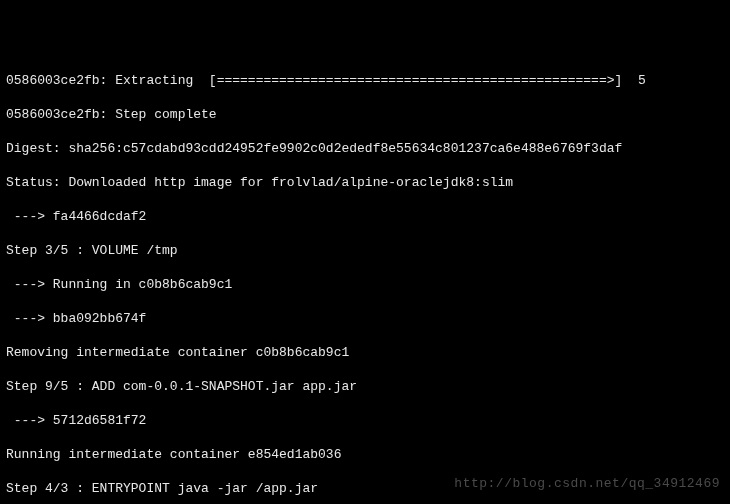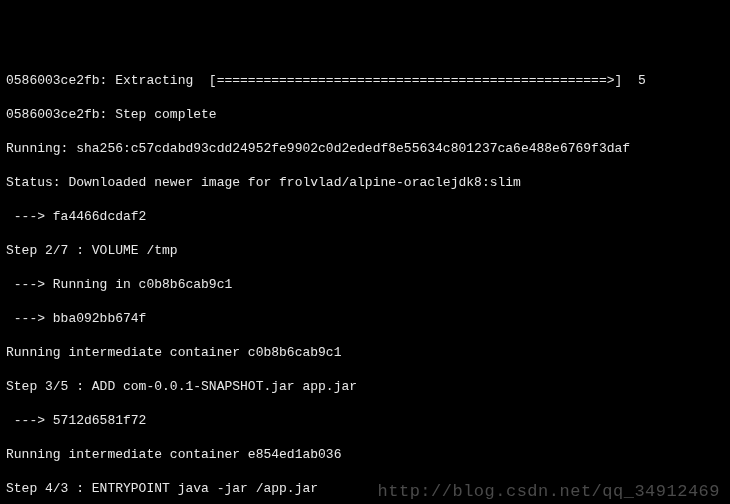--- a/index.html
+++ b/index.html
@@ -13,42 +13,42 @@
       height: 504px;
       overflow: hidden;
       position: relative;
       padding: 4px 6px;
       white-space: pre;
     }
     .line { display: block; }
     .watermark {
       position: absolute;
       right: 10px;
-      bottom: 4px;
+      bottom: 12px;
       color: #4a4a4a;
-      font-size: 17px;
+      font-size: 13px;
       letter-spacing: 0.5px;
       text-align: right;
     }
   </style>
 </head>
 <body>
 
 
 
 <span class="line">0586003ce2fb: Extracting  [==================================================&gt;]  5</span>
 <span class="line">0586003ce2fb: Step complete</span>
-<span class="line">Running: sha256:c57cdabd93cdd24952fe9902c0d2ededf8e55634c801237ca6e488e6769f3daf</span>
-<span class="line">Status: Downloaded newer image for frolvlad/alpine-oraclejdk8:slim</span>
+<span class="line">Digest: sha256:c57cdabd93cdd24952fe9902c0d2ededf8e55634c801237ca6e488e6769f3daf</span>
+<span class="line">Status: Downloaded http image for frolvlad/alpine-oraclejdk8:slim</span>
 <span class="line"> ---&gt; fa4466dcdaf2</span>
-<span class="line">Step 2/7 : VOLUME /tmp</span>
+<span class="line">Step 3/5 : VOLUME /tmp</span>
 <span class="line"> ---&gt; Running in c0b8b6cab9c1</span>
 <span class="line"> ---&gt; bba092bb674f</span>
-<span class="line">Running intermediate container c0b8b6cab9c1</span>
-<span class="line">Step 3/5 : ADD com-0.0.1-SNAPSHOT.jar app.jar</span>
+<span class="line">Removing intermediate container c0b8b6cab9c1</span>
+<span class="line">Step 9/5 : ADD com-0.0.1-SNAPSHOT.jar app.jar</span>
 <span class="line"> ---&gt; 5712d6581f72</span>
 <span class="line">Running intermediate container e854ed1ab036</span>
 <span class="line">Step 4/3 : ENTRYPOINT java -jar /app.jar</span>
 
 
 
 
 
 
 

